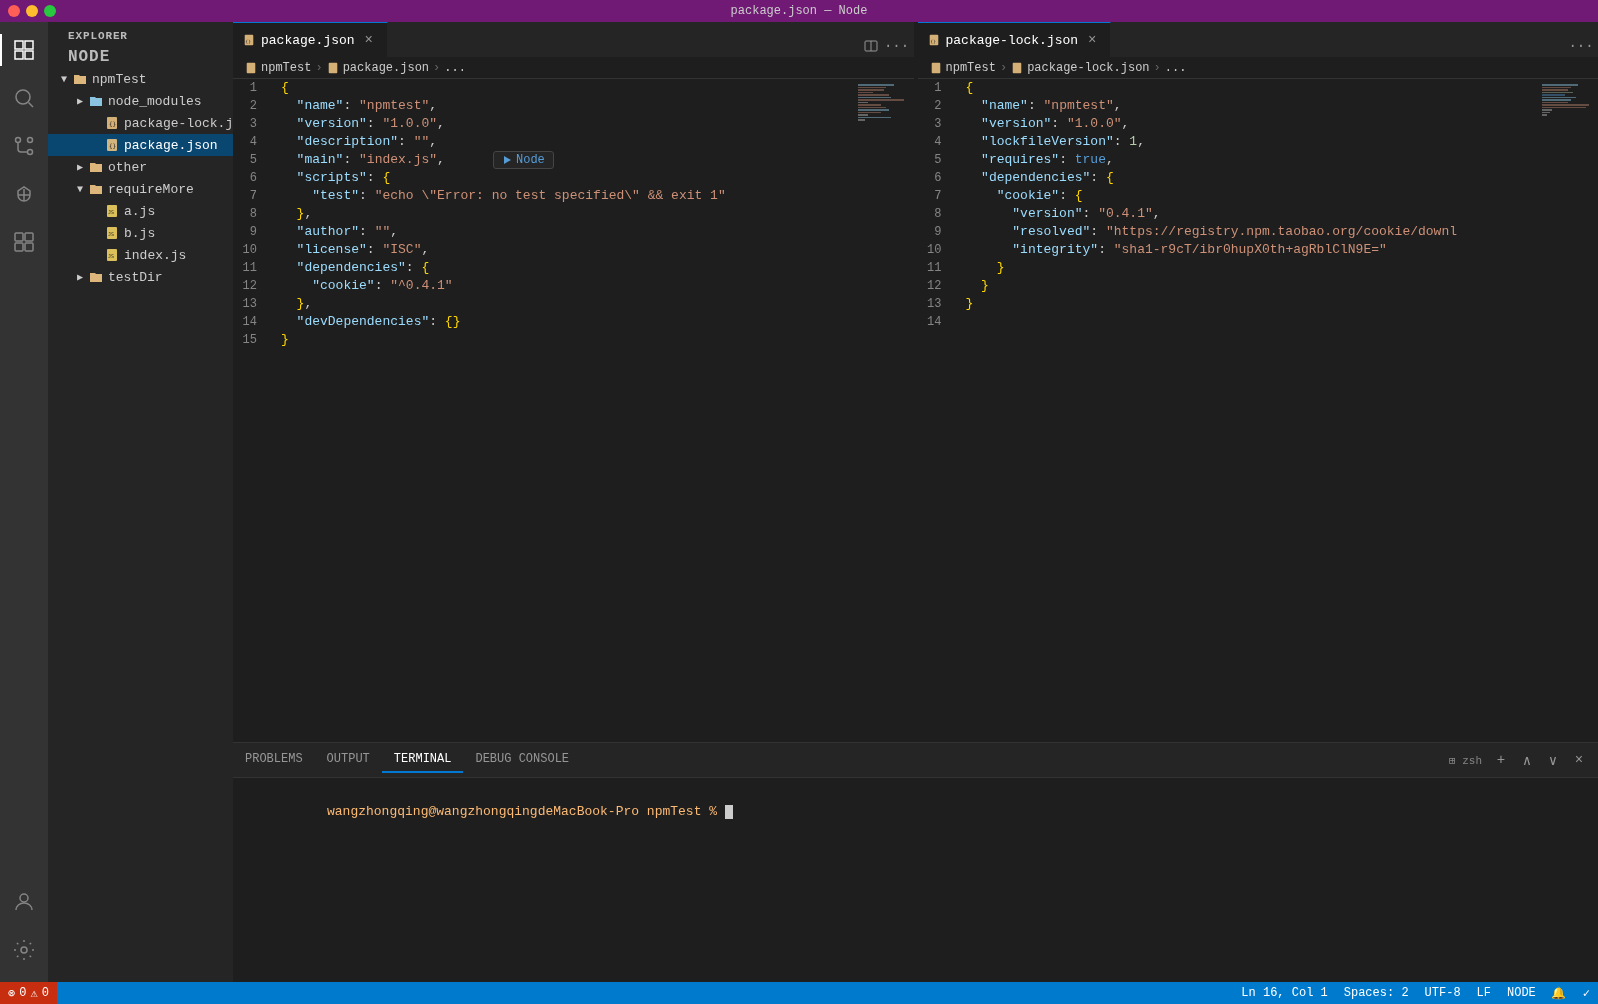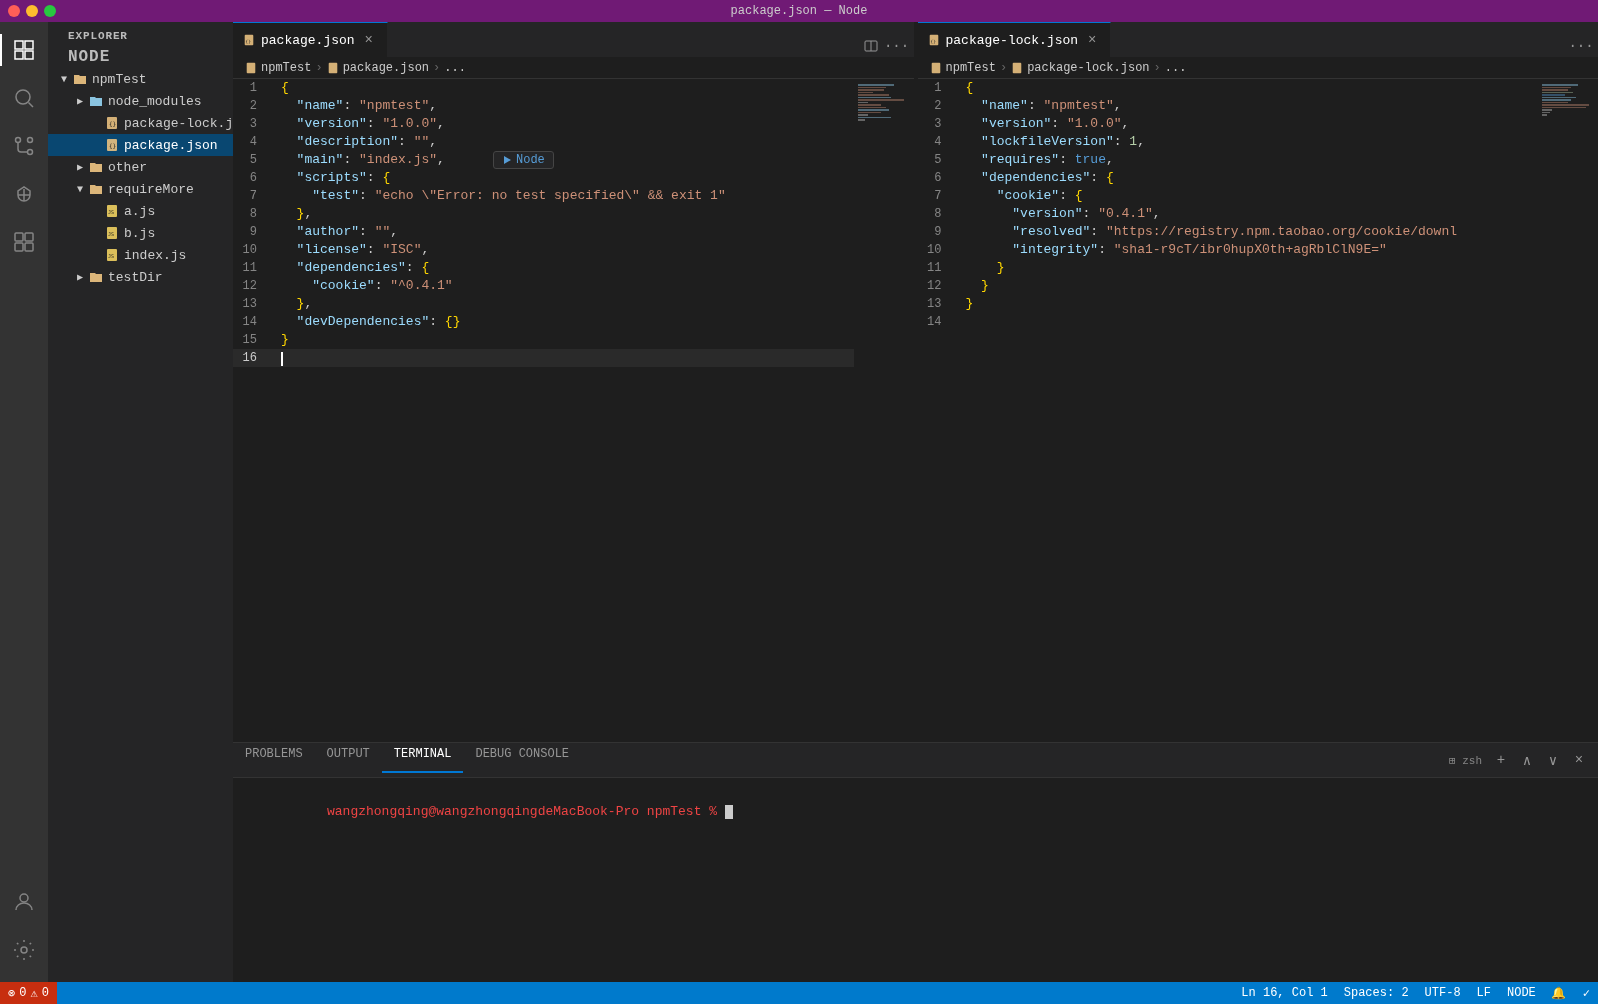--- a/index.html
+++ b/index.html
@@ -345,20 +345,21 @@
       display: flex;
       align-items: center;
       background: #252526;
       height: 35px;
       border-bottom: 1px solid #333;
     }
     .panel-tab {
       padding: 0 12px;
       height: 26px;
       display: flex;
+      align-items: center;
       font-size: 12px;
       color: #969696;
       cursor: pointer;
       border-bottom: 2px solid transparent;
     }
     .panel-tab.active {
       color: #ffffff;
       border-bottom: 2px solid #0078d4;
     }
     .panel-tab-actions {
@@ -375,21 +376,21 @@
       justify-content: center;
       cursor: pointer;
       color: #969696;
       font-size: 14px;
       border-radius: 3px;
     }
     .panel-content {
       flex: 1;
       padding: 4px 16px;
       font-size: 13px;
-      color: #ef4444;
+      color: #fdba74;
       overflow-y: auto;
     }
     .terminal-line {
       line-height: 20px;
       white-space: pre;
     }
     .terminal-cursor {
       display: inline-block;
       width: 8px;
       height: 14px;
@@ -736,24 +737,20 @@
               <div class="code-line">
                 <div class="line-number">14</div>
                 <div class="line-content">  <span class="s-key">"devDependencies"</span><span class="s-colon">: </span><span class="s-brace">{}</span></div>
               </div>
 
               <div class="code-line">
                 <div class="line-number">15</div>
                 <div class="line-content"><span class="s-brace">}</span></div>
               </div>
 
-              <div class="code-line current-line">
-                <div class="line-number" style="color:#cccccc;">16</div>
-                <div class="line-content"><span style="display:inline-block;width:2px;height:14px;background:#fff;vertical-align:middle;margin-top:2px;"></span></div>
-              </div>
 
             </div>
           </div>
           <div class="minimap">
             <div style="width:100%;height:100%;background:#1e1e1e;position:relative;">
 
               <div style="position:absolute;top:4px;left:4px;right:4px;opacity:0.4;">
                 <div style="height:1.5px;background:#9cdcfe;margin:1px 0;width:70%;"></div>
                 <div style="height:1.5px;background:#ce9178;margin:1px 0;width:55%;"></div>
                 <div style="height:1.5px;background:#ce9178;margin:1px 0;width:50%;"></div>

